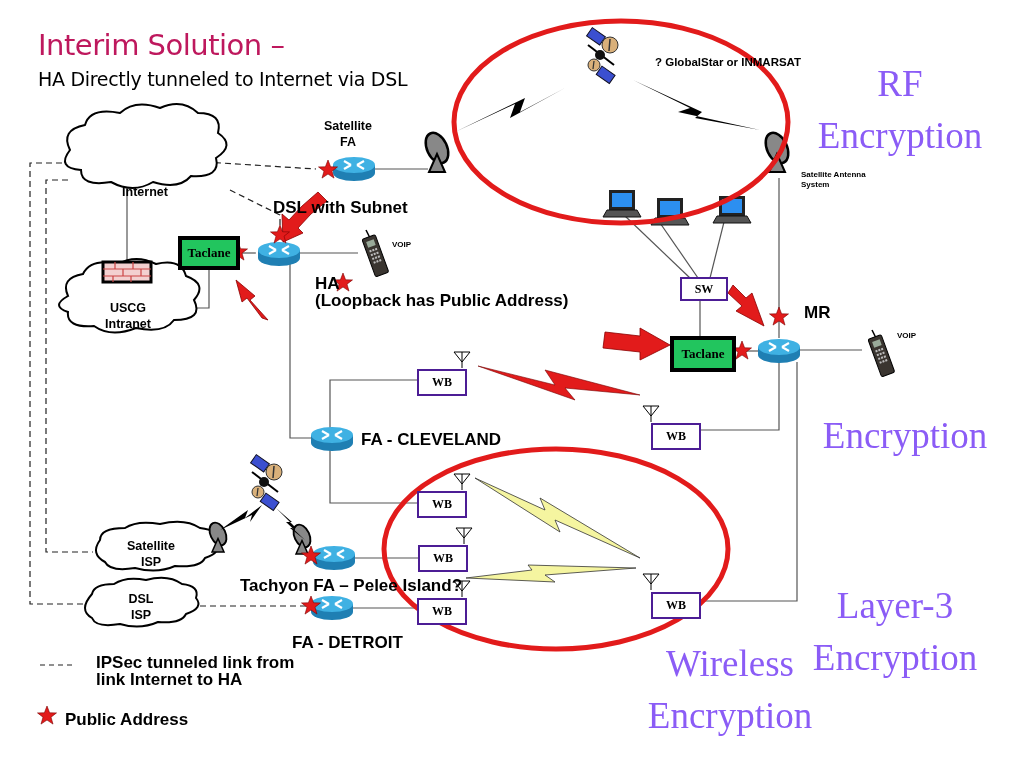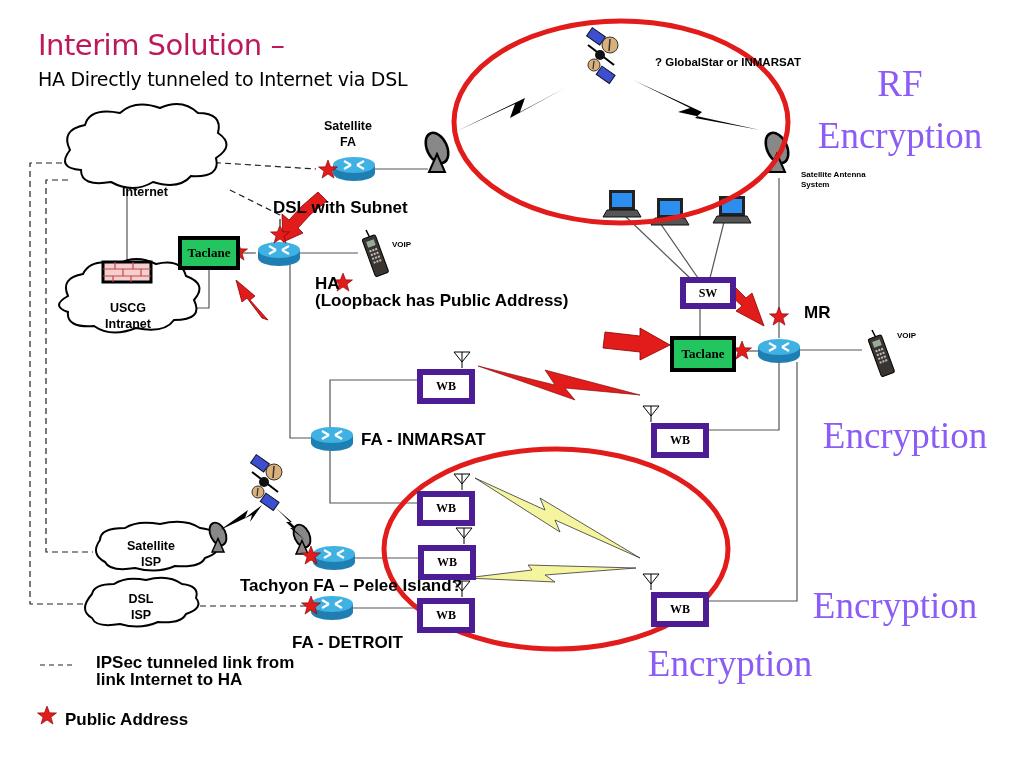--- a/index.html
+++ b/index.html
@@ -4,21 +4,21 @@
 <style>
   html, body { margin:0; padding:0; background:#ffffff; }
   body { width:1024px; height:768px; position:relative; overflow:hidden; font-family:"Liberation Sans", sans-serif; }
   .abs { position:absolute; }
   .title { left:38px; top:28px; font-size:29px; color:#be185d; white-space:nowrap; font-family:"DejaVu Sans", sans-serif; letter-spacing:-0.5px; }
   .subtitle { left:38px; top:68px; font-size:19px; color:#000; white-space:nowrap; font-family:"DejaVu Sans", sans-serif; letter-spacing:-0.3px; }
   .lbl { font-weight:bold; font-size:17px; color:#000; white-space:nowrap; }
   .lbl-sm { font-weight:bold; font-size:8px; color:#000; white-space:nowrap; line-height:10px; }
   .cloud-lbl { font-weight:bold; font-size:12.5px; text-align:center; line-height:16px; }
   .red-note { color:#8b5cf6; font-family:"Liberation Serif", serif; font-size:37px; text-align:center; line-height:52px; white-space:nowrap; }
-  .box { border:6px solid #4c1d95; background:#fff; font-family:"Liberation Serif", serif; font-weight:bold; font-size:12px; text-align:center; }
+  .box { border:2px solid #4c1d95; background:#fff; font-family:"Liberation Serif", serif; font-weight:bold; font-size:12px; text-align:center; }
   .taclane { border:4px solid #000; background:#22c55e; font-family:"Liberation Serif", serif; font-weight:bold; font-size:13px; text-align:center; }
   svg.diagram { position:absolute; left:0; top:0; }
 </style>
 </head>
 <body>
 
 <svg class="diagram" width="1024" height="768" viewBox="0 0 1024 768">
   <defs>
     <g id="router">
       <ellipse cx="0" cy="6" rx="21" ry="8" fill="#1f7fb3"></ellipse>
@@ -204,21 +204,21 @@
 <div class="abs lbl-sm" style="left:392px; top:240px;">VOIP</div>
 <div class="abs lbl" style="left:315px; top:274px;">HA</div>
 <div class="abs lbl" style="left:315px; top:291px;">(Loopback has Public Address)</div>
 <div class="abs lbl" style="left:655px; top:56px; font-size:11.5px;">? GlobalStar or INMARSAT</div>
 <div class="abs lbl-sm" style="left:801px; top:170px;">
   <div>Satellite Antenna</div>
   <div>System</div>
 </div>
 <div class="abs lbl" style="left:804px; top:303px;">MR</div>
 <div class="abs lbl-sm" style="left:897px; top:331px;">VOIP</div>
-<div class="abs lbl" style="left:361px; top:430px;">FA - INMARSAT</div>
+<div class="abs lbl" style="left:361px; top:430px;">FA - CLEVELAND</div>
 <div class="abs lbl" style="left:240px; top:576px;">Tachyon FA – Pelee Island?</div>
 <div class="abs lbl" style="left:292px; top:633px;">FA - DETROIT</div>
 
 <div class="abs taclane" style="left:178px; top:236px; width:54px; height:26px; line-height:26px;">Taclane</div>
 <div class="abs taclane" style="left:670px; top:336px; width:58px; height:28px; line-height:28px;">Taclane</div>
 <div class="abs box" style="left:680px; top:277px; width:44px; height:20px; line-height:20px;">SW</div>
 
 <div class="abs box" style="left:417px; top:369px; width:46px; height:23px; line-height:23px;">WB</div>
 <div class="abs box" style="left:651px; top:423px; width:46px; height:23px; line-height:23px;">WB</div>
 <div class="abs box" style="left:417px; top:491px; width:46px; height:23px; line-height:23px;">WB</div>
@@ -227,23 +227,25 @@
 <div class="abs box" style="left:651px; top:592px; width:46px; height:23px; line-height:23px;">WB</div>
 
 <div class="abs red-note" style="left:800px; top:58px; width:200px;">
   <div>RF</div>
   <div>Encryption</div>
 </div>
 <div class="abs red-note" style="left:805px; top:410px; width:200px;">
   <div>Encryption</div>
 </div>
 <div class="abs red-note" style="left:795px; top:580px; width:200px;">
+  <div>Layer-3</div>
   <div>Encryption</div>
 </div>
 <div class="abs red-note" style="left:630px; top:638px; width:200px;">
+  <div>Wireless</div>
   <div>Encryption</div>
 </div>
 
 <div class="abs lbl" style="left:96px; top:654px; line-height:17px;">
   <div>IPSec tunneled link from</div>
   <div>link Internet to HA</div>
 </div>
 <div class="abs lbl" style="left:65px; top:710px;">Public Address</div>
 
 </body></html>

